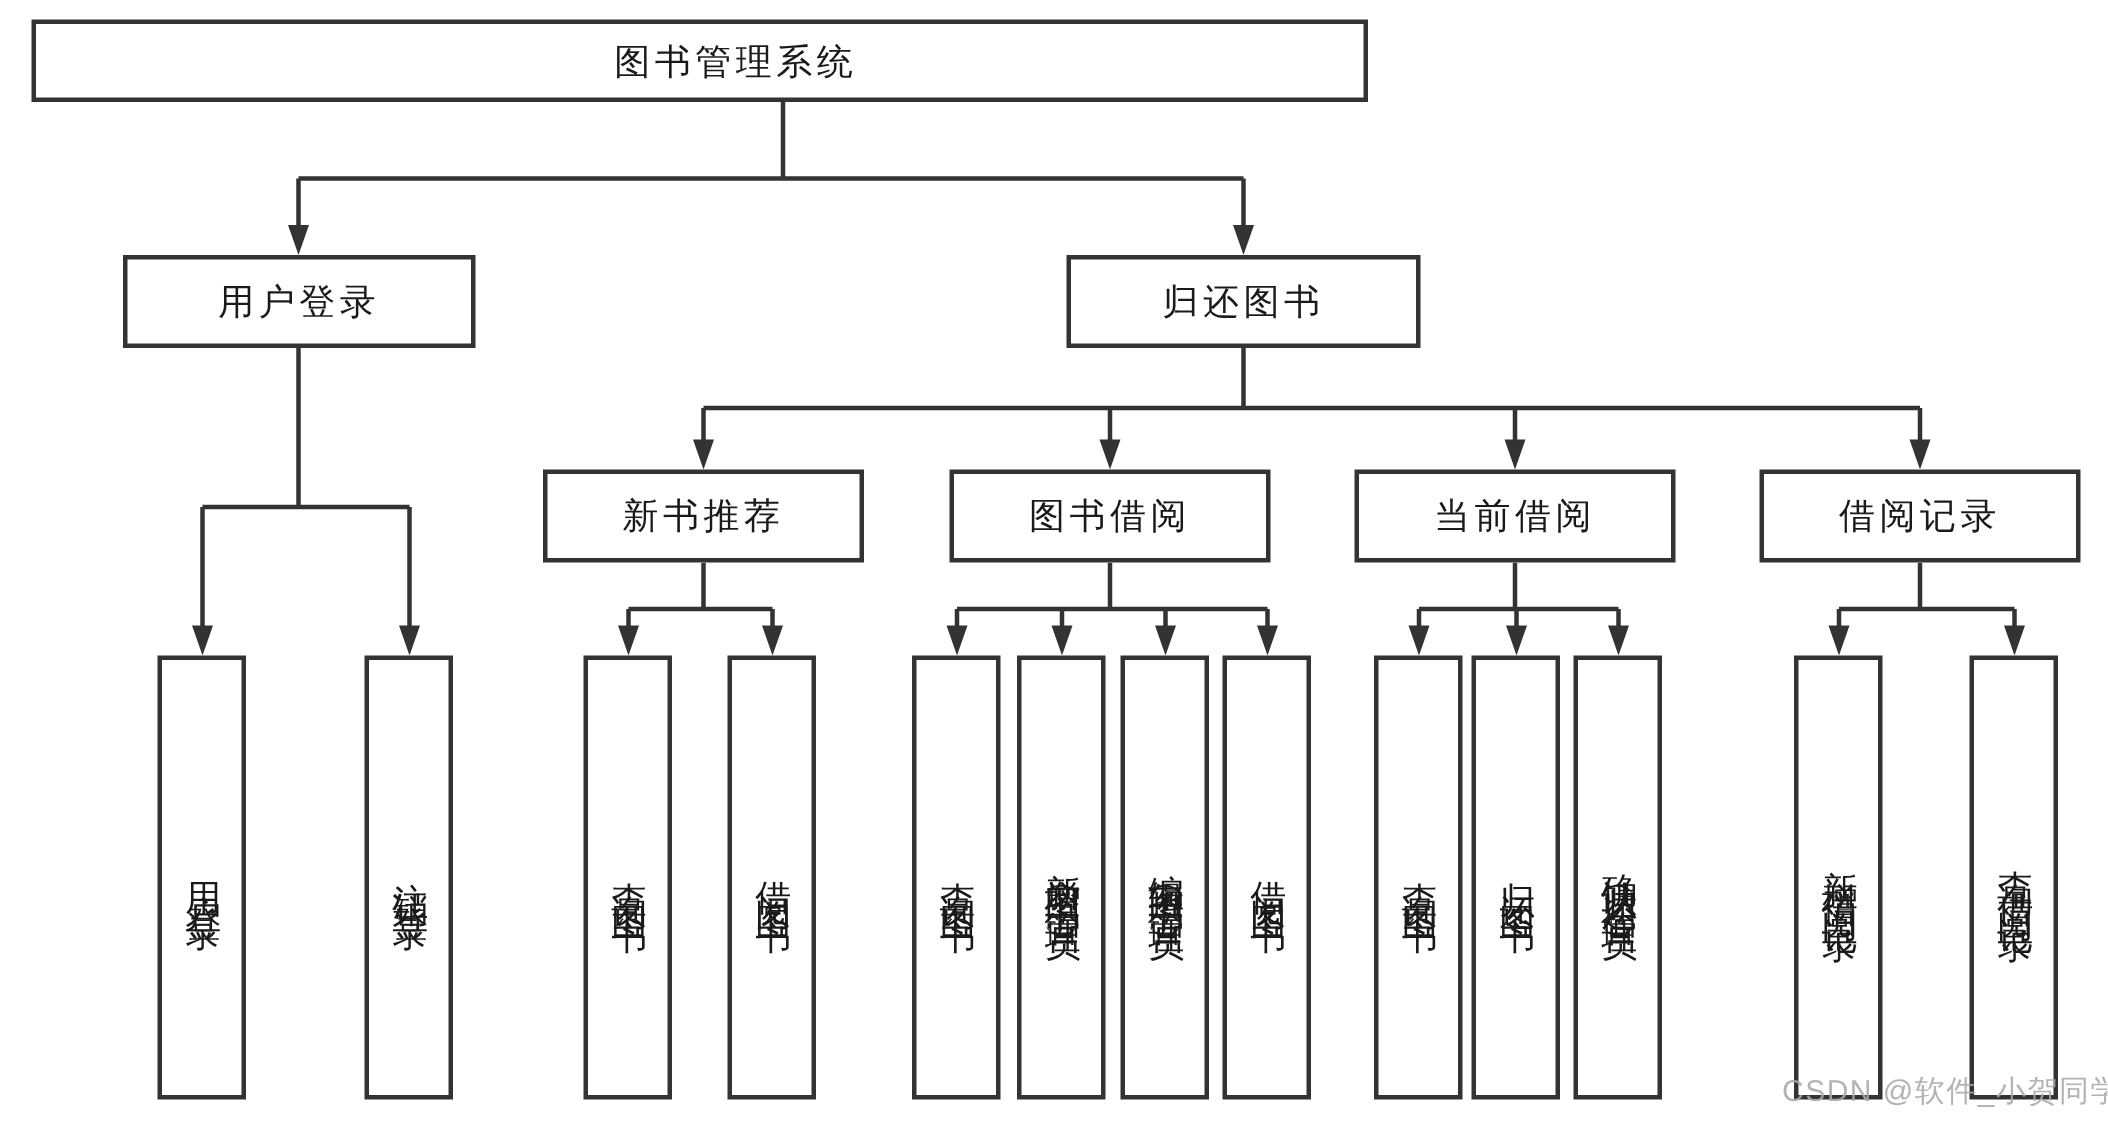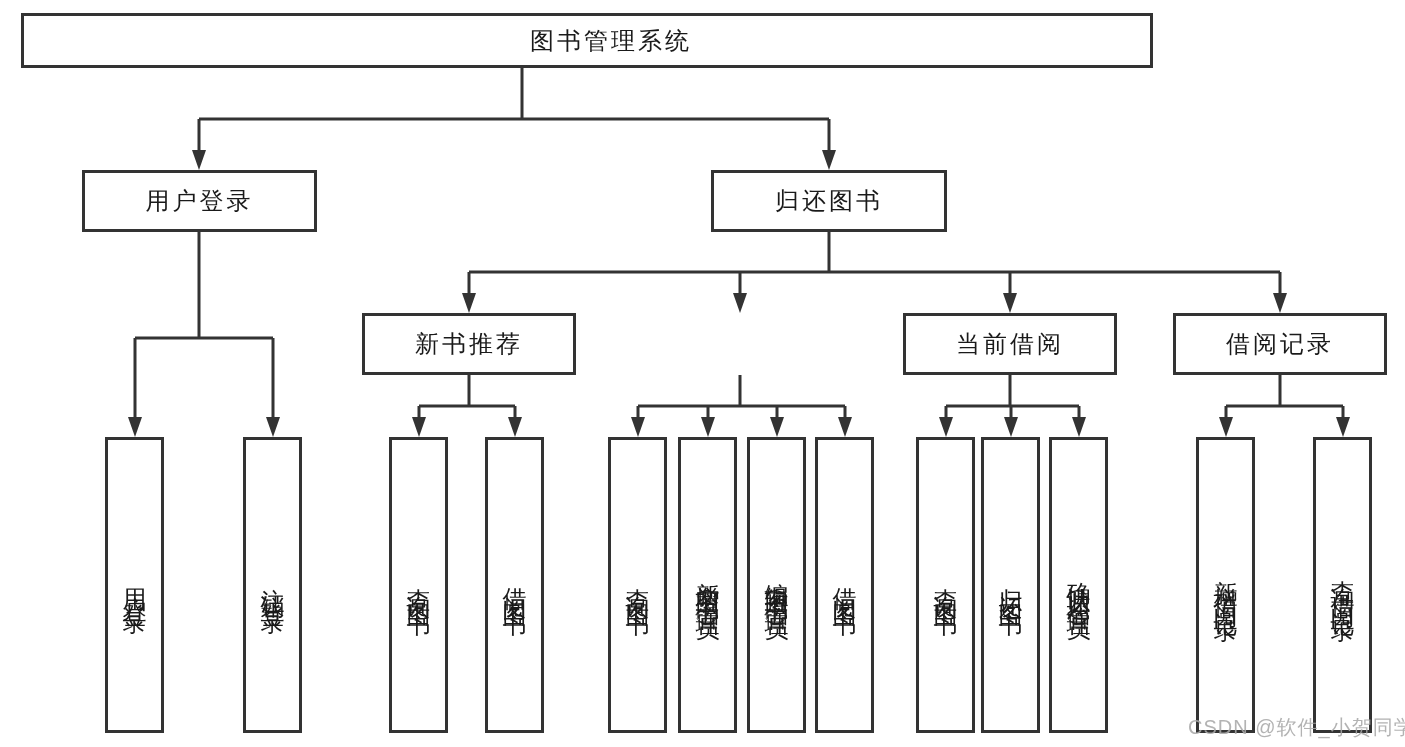--- a/index.html
+++ b/index.html
@@ -71,33 +71,36 @@
       <polygon class="arrow" points="1004,417 1018,417 1011,437"></polygon>
       <polygon class="arrow" points="1072,417 1086,417 1079,437"></polygon>
     </g>
     <g>
       <path class="wire" d="M1280 375 V406 M1226 406 H1343 M1226 406 V422 M1343 406 V422"></path>
       <polygon class="arrow" points="1219,417 1233,417 1226,437"></polygon>
       <polygon class="arrow" points="1336,417 1350,417 1343,437"></polygon>
     </g>
   </svg>
 
-  <div class="box" style="left:21px;top:13px;width:1132px;height:55px;padding-left:48px;">
+  <div class="box" style="left:21px;top:13px;width:891px;height:55px;padding-left:48px;">
     <span class="hlabel">图书管理系统</span>
   </div>
 
   <div class="box" style="left:82px;top:170px;width:235px;height:62px;">
     <span class="hlabel">用户登录</span>
   </div>
   <div class="box" style="left:711px;top:170px;width:236px;height:62px;">
     <span class="hlabel">归还图书</span>
   </div>
 
   <div class="box" style="left:362px;top:313px;width:214px;height:62px;text-align:right;">
     <span class="hlabel">新书推荐</span>
+  </div>
+  <div class="box" style="left:633px;top:313px;width:214px;height:62px;">
+    <span class="hlabel">图书借阅</span>
   </div>
   <div class="box" style="left:903px;top:313px;width:214px;height:62px;">
     <span class="hlabel">当前借阅</span>
   </div>
   <div class="box" style="left:1173px;top:313px;width:214px;height:62px;">
     <span class="hlabel">借阅记录</span>
   </div>
 
   <div class="box vbox" style="left:105px;">
     <span class="vlabel">用户登录</span>

